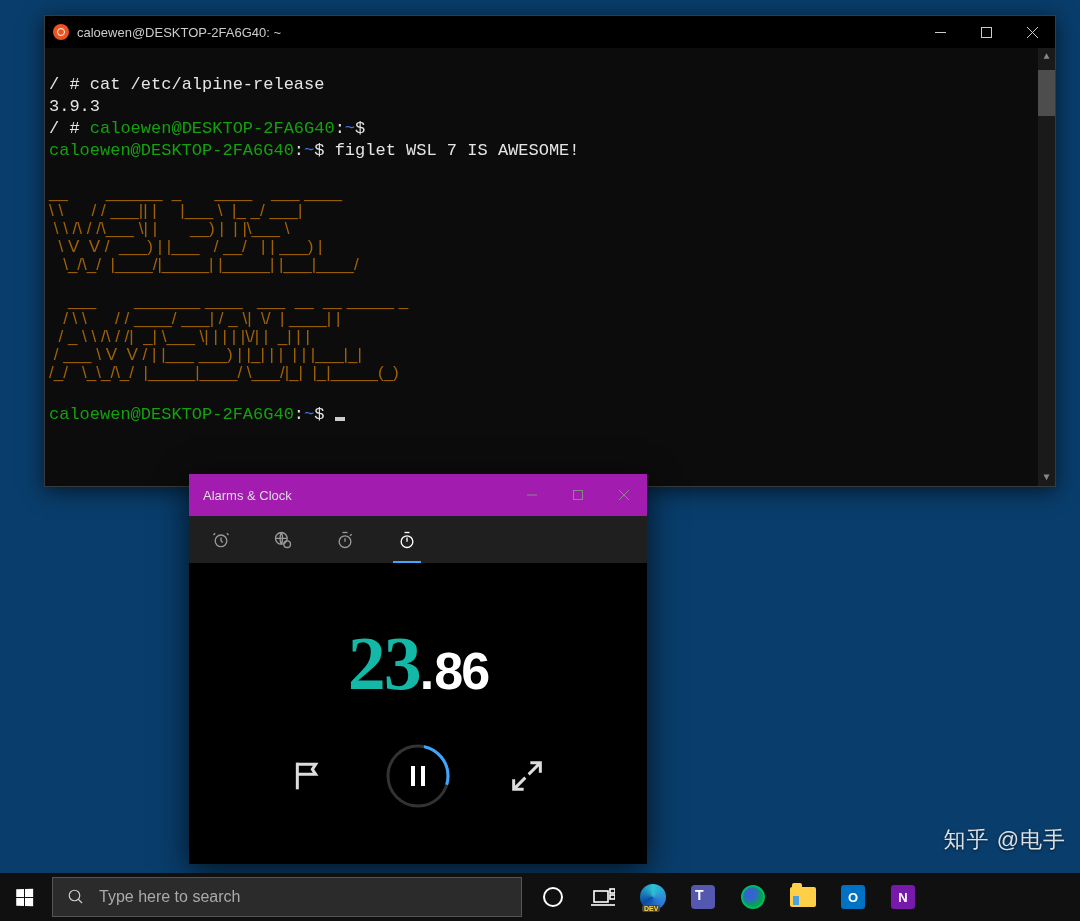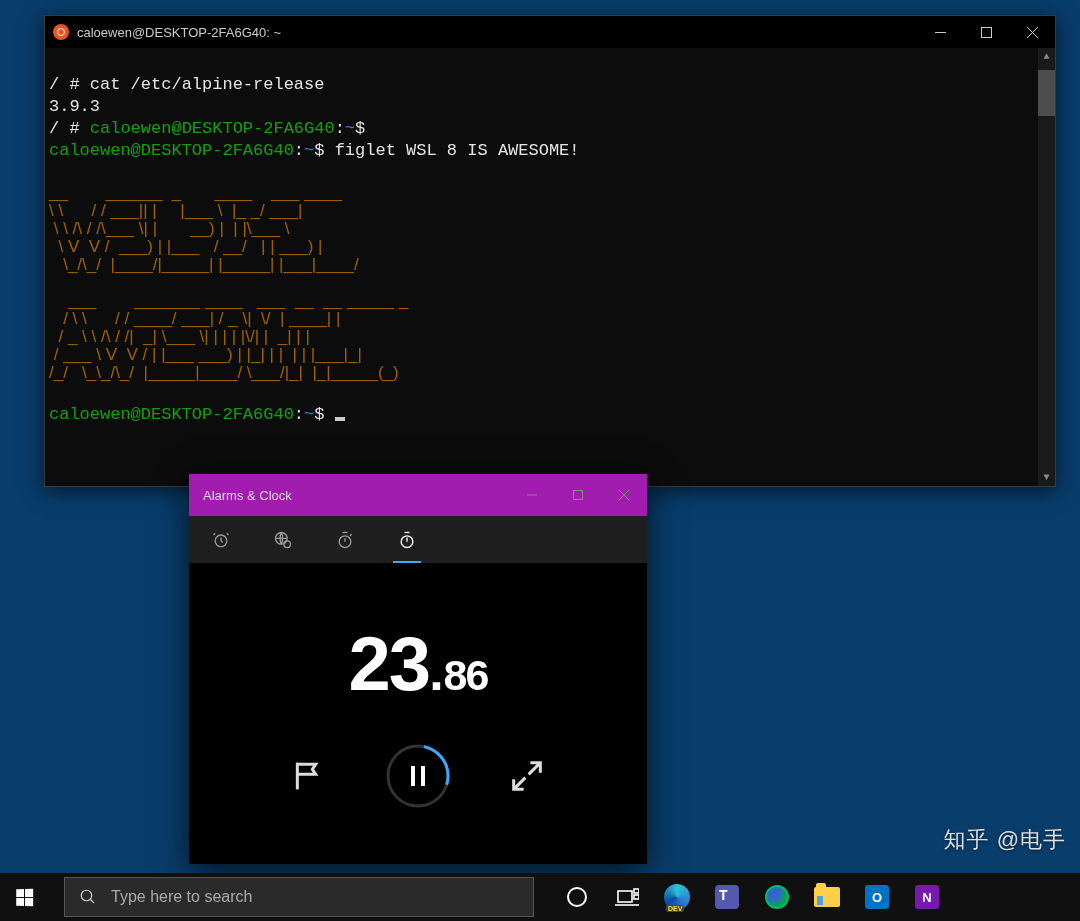--- a/index.html
+++ b/index.html
@@ -80,35 +80,35 @@
     background:#1f1f1f;
   }
   .clock-tab { color:#9a9a9a; position:relative; height:100%; display:flex; align-items:center; }
   .clock-tab.active { color:#fff; }
   .clock-tab.active::after{ content:""; position:absolute; bottom:0; left:-4px; right:-4px; height:2px; background:#3ea6ff;}
   .clock-tab svg{width:20px;height:20px;}
 
   .stopwatch-area { flex:1; background:#000; display:flex; flex-direction:column; align-items:center; justify-content:center; gap:36px;}
   .time-display { display:flex; align-items:baseline; font-weight:300; letter-spacing:-2px;}
   .time-dim { color:#4a4a4a; font-size:76px; font-weight:600;}
-  .time-bright { color:#ffffff; font-size:76px; font-weight:700;}
-  .time-frac { color:#fff; font-size:43px; font-weight:600; margin-left:2px;}
+  .time-bright { color:#14b8a6; font-size:76px; font-weight:700;font-family:Liberation Serif, serif;}
+  .time-frac { color:#fff; font-size:52px; font-weight:600; margin-left:2px;}
   .time-frac-dot{color:#fff; font-size:52px; font-weight:700;}
 
   .stopwatch-controls { display:flex; align-items:center; gap:56px;}
   .sw-btn { width:40px; height:40px; display:flex; align-items:center; justify-content:center; color:#ddd;}
   .pause-ring { width:66px; height:66px; border-radius:50%; position:relative; display:flex;align-items:center;justify-content:center;}
   .pause-ring svg.ring{position:absolute;inset:0;}
   .pause-bars { display:flex; gap:6px;}
   .pause-bars span{width:4px;height:20px;background:#fff;}
 
   
   .taskbar {
     position:absolute; left:0; bottom:0; width:100%; height:48px;
-    background:#101010; display:flex; align-items:center;gap:12px;
+    background:#101010; display:flex; align-items:center;
   }
   .start-btn{width:48px;height:48px;display:flex;align-items:center;justify-content:center;}
   .win-logo{display:grid;grid-template-columns:8px 8px;grid-template-rows:8px 8px;gap:1px;transform:perspective(40px) rotateY(-6deg);}
   .win-logo span{background:#fff;}
   .search-box{flex:0 0 470px;height:40px;margin:4px 0 4px 4px;background:#2b2b2b;border:1px solid #555;display:flex;align-items:center;padding:0 14px;color:#aaa;font-size:16px;position:relative;}
   .search-box svg{width:18px;height:18px;margin-right:14px;stroke:#ccc;fill:none;stroke-width:1.6;}
   .task-icons{display:flex;align-items:center;height:100%;margin-left:6px;}
   .task-icon{width:50px;height:48px;display:flex;align-items:center;justify-content:center;color:#fff;position:relative;}
   .task-icon svg{width:24px;height:24px;}
   .cortana-ring{width:20px;height:20px;border:2px solid #fff;border-radius:50%;}
@@ -147,21 +147,21 @@
         <svg viewBox="0 0 11 11">
           <line x1="0" y1="0" x2="11" y2="11"></line>
           <line x1="11" y1="0" x2="0" y2="11"></line>
         </svg>
       </div>
   </div>
   <div class="terminal-body">
 <span class="t-white">/ # </span><span class="t-white">cat /etc/alpine-release</span>
 <span class="t-white">3.9.3</span>
 <span class="t-white">/ # </span><span class="t-green">caloewen@DESKTOP-2FA6G40</span><span class="t-white">:</span><span class="t-blue">~</span><span class="t-white">$</span>
-<span class="t-green">caloewen@DESKTOP-2FA6G40</span><span class="t-white">:</span><span class="t-blue">~</span><span class="t-white">$ </span><span class="t-white">figlet WSL 8 IS AWESOME!</span>
+<span class="t-green">caloewen@DESKTOP-2FA6G40</span><span class="t-white">:</span><span class="t-blue">~</span><span class="t-white">$ </span><span class="t-white">figlet WSL 7 IS AWESOME!</span>
 <div class="ascii-art">__        ______  _       ____    ___ ____
 \ \      / / ___|| |     |___ \  |_ _/ ___|
  \ \ /\ / /\___ \| |       __) |  | |\___ \
   \ V  V /  ___) | |___   / __/   | | ___) |
    \_/\_/  |____/|_____| |_____| |___|____/
 
     ___        _______ ____   ___  __  __ _____ _
    / \ \      / / ____/ ___| / _ \|  \/  | ____| |
   / _ \ \ /\ / /|  _| \___ \| | | | |\/| |  _| | |
  / ___ \ V  V / | |___ ___) | |_| | |  | | |___|_|

